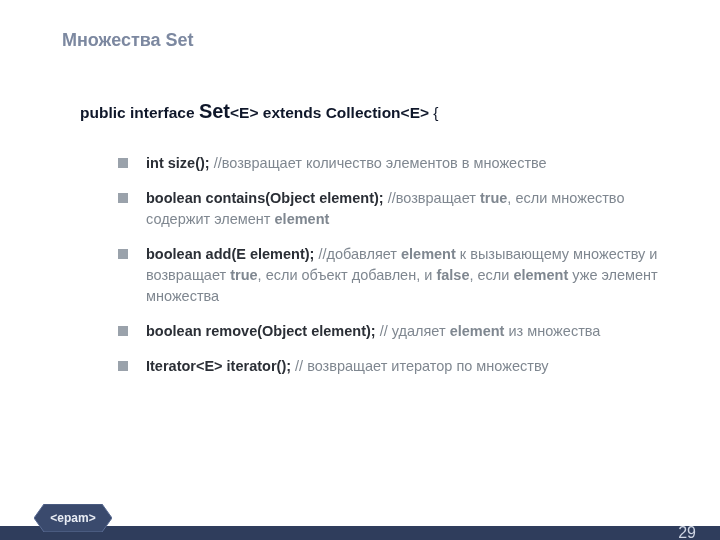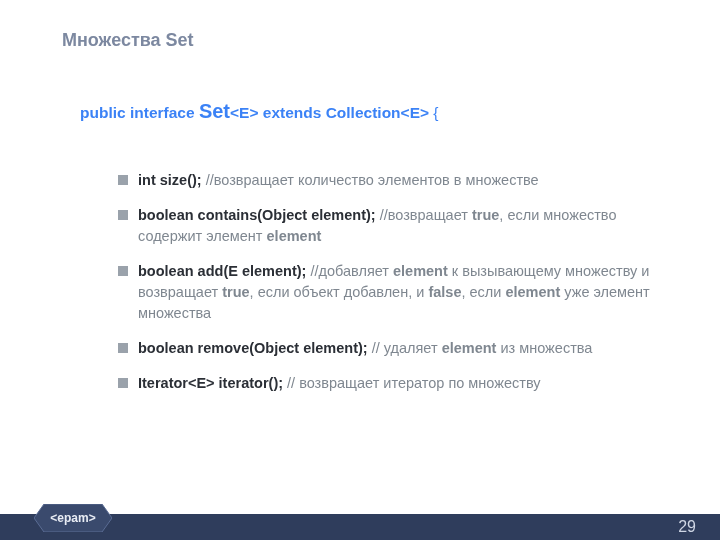--- a/index.html
+++ b/index.html
@@ -17,51 +17,51 @@
     font-weight: bold;
     color: #7c88a0;
     margin-left: 24px;
   }
   .content {
     position: absolute;
     top: 100px; left: 80px; right: 50px;
   }
   .declaration {
     font-size: 15.5px;
-    color: #3b82f6;
-    margin-bottom: 47px;
+    color: #0f172a;
+    margin-bottom: 30px;
   }
   .declaration .big { font-size: 20px; font-weight: bold; }
   .declaration .bold { font-weight: bold; }
   ul.methods {
     list-style: none;
     margin-left: 38px;
   }
   ul.methods li {
     position: relative;
-    padding-left: 20px;
+    padding-left: 28px;
     margin-bottom: 14px;
     line-height: 1.45;
     font-size: 14.5px;
     color: #323942;
   }
   ul.methods li::before {
     content: "";
     position: absolute;
     left: 0; top: 5px;
     width: 10px; height: 10px;
     background: #9aa2ab;
   }
   .sig { font-weight: bold; color:#2b2f36; }
   .comment { color: #7f8790; }
   .comment .kw { font-weight: bold; }
   .footer {
     position: absolute;
     left: 0; right: 0; bottom: 0;
-    height: 26px;
+    height: 14px;
     background: #2f3d5c;
     color: #cfd6e4;
     font-size: 11px;
     display: flex;
     align-items: center;
   }
   .footer .logo-wrap {
     position: absolute;
     left: 34px; bottom: 8px;
     width: 78px; height: 28px;

